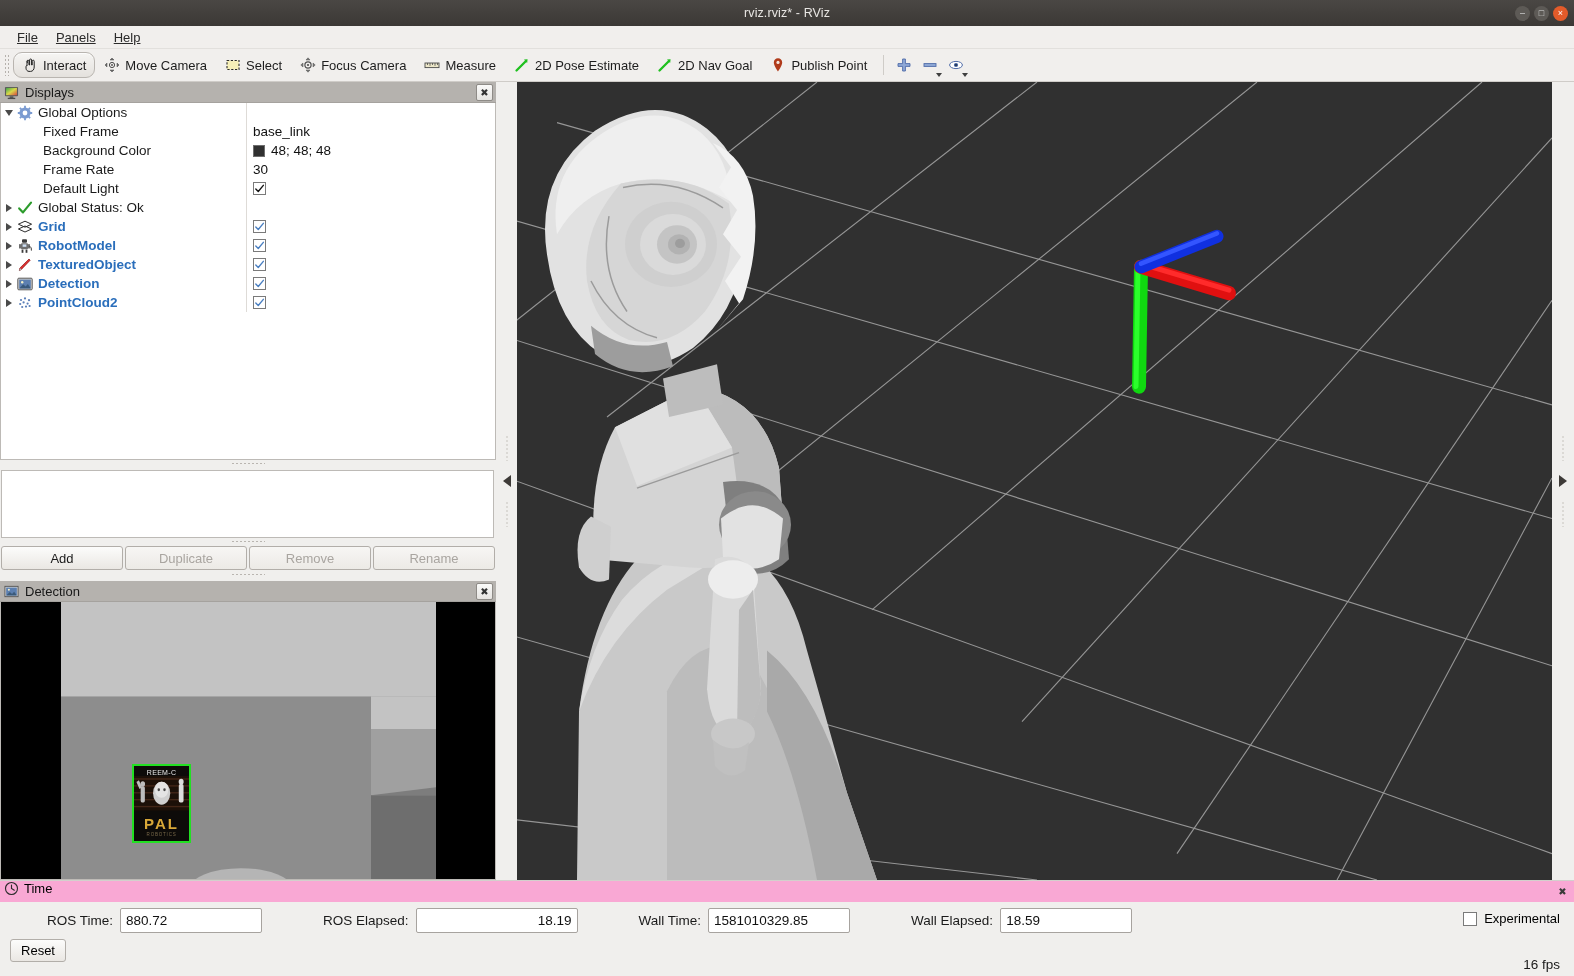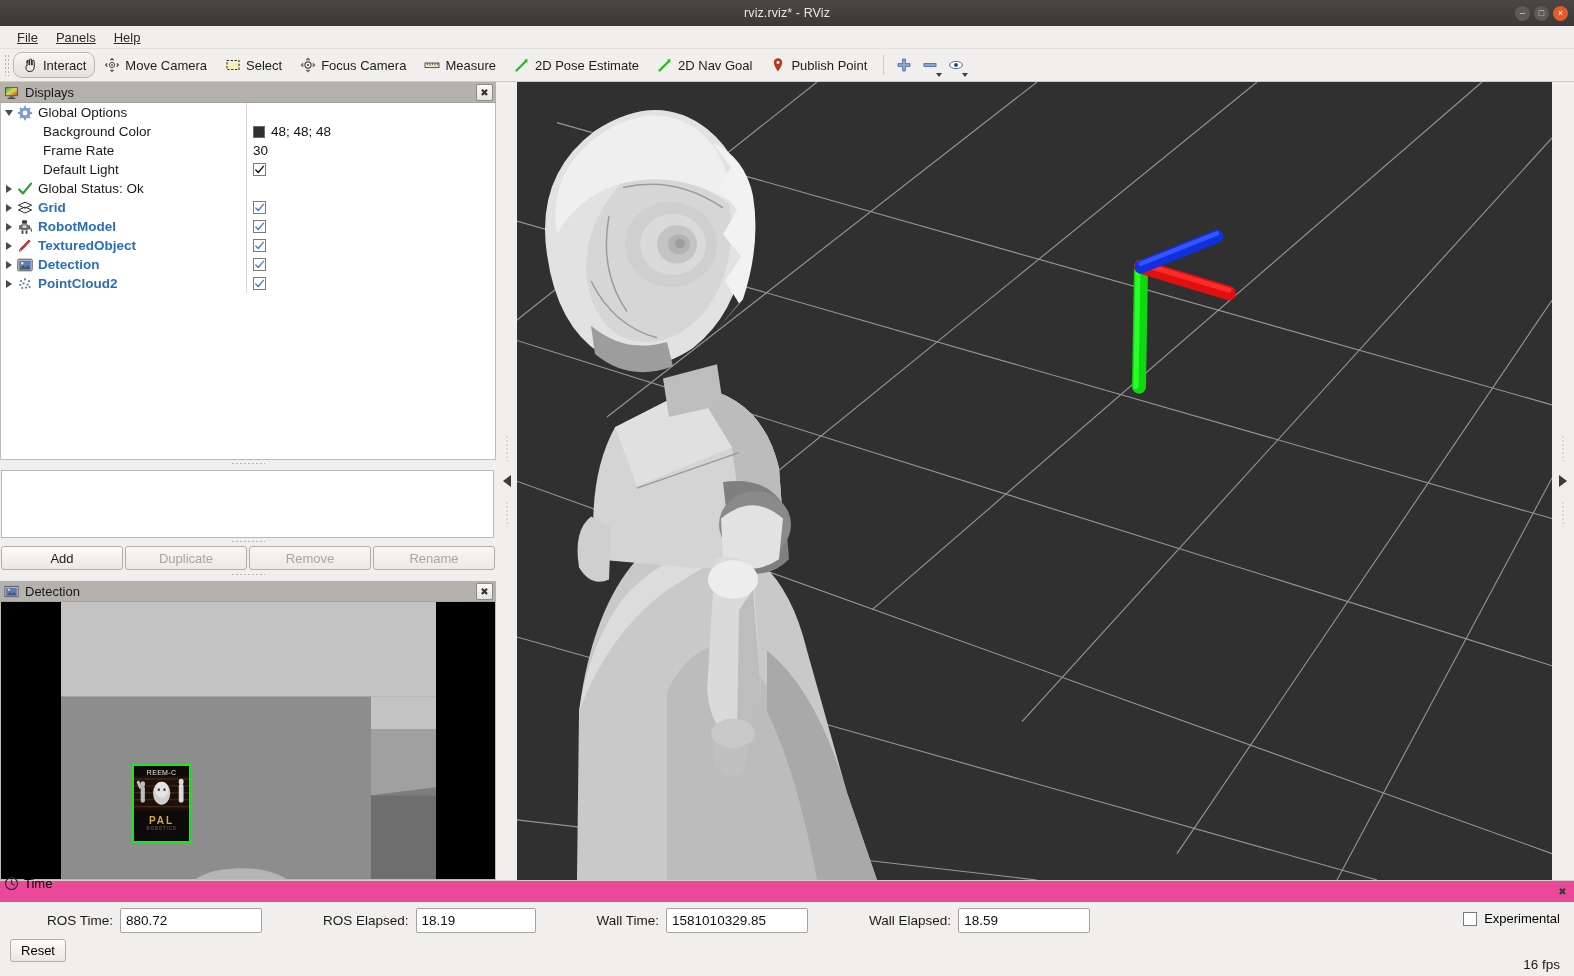--- a/index.html
+++ b/index.html
@@ -299,22 +299,22 @@
 
   
   .time-panel {
     flex: 0 0 96px;
     display: flex; flex-direction: column;
     background: #f0efed;
     border-top: 1px solid #d3d0cc;
   }
   .time-head {
     height: 21px; flex: 0 0 21px;
-    background: #ec4899;
-    display: flex; align-items: flex-end;
+    background: #f9a8d4;
+    display: flex; align-items: flex-start;
     padding: 0 3px 11px 4px;
     position: relative;
   }
   .time-body {
     flex: 1 1 auto;
     position: relative;
     padding: 6px 10px 0 10px;
   }
   .time-fields {
     display: flex; align-items: center;
@@ -325,21 +325,21 @@
     height: 25px;
     border: 1px solid #a7a39f;
     background: #fff;
     font-size: 13.5px;
     font-family: "Liberation Sans", sans-serif;
     color: #111;
     padding: 0 5px;
     border-radius: 2px;
   }
   .w-rostime { width: 142px; margin-right: 24px; }
-  .w-roselap { width: 120px; margin-right: 24px; }
+  .w-roselap { width: 162px; margin-right: 24px; text-align: right; }
   .w-walltime { width: 142px; margin-right: 24px; }
   .w-wallelap { width: 132px; }
   .reset-btn {
     margin-top: 6px;
     width: 56px; height: 23px;
     font-size: 13px;
     border: 1px solid #b2aea9;
     border-radius: 3px;
     background: linear-gradient(to bottom,#fcfcfb,#eae7e3);
     cursor: pointer;
@@ -367,21 +367,21 @@
     border: 2px solid #22e022;
     background: #0d0b09;
     overflow: hidden;
   }
   .poster-title {
     color: #e8e8e8; font-size: 7px; text-align: center;
     letter-spacing: .3px; margin-top: 3px;
     font-family: "Liberation Sans", sans-serif;
   }
   .poster-pal {
-    color: #d8a838; font-size: 10px; text-align: center;
+    color: #d8a838; font-size: 15px; text-align: center;
     letter-spacing: 2px; font-weight: bold; margin-top: 1px;
   }
   .poster-sub {
     color: #7a6a4a; font-size: 4.5px; text-align: center; letter-spacing: .8px;
   }
 </style>
 </head>
 <body>
 
 <div id="app">
@@ -558,20 +558,29 @@
                     </g>
                     <circle cx="8" cy="8" r="2.4" fill="#ffffff"></circle>
                     <g stroke="#7b9bd1" stroke-width="1.8">
                       <path d="M8 .8v2.4M8 12.8v2.4M.8 8h2.4M12.8 8h2.4M2.9 2.9l1.7 1.7M11.4 11.4l1.7 1.7M13.1 2.9l-1.7 1.7M4.6 11.4l-1.7 1.7"></path>
                     </g>
                   </svg>
                 </span>
                 <span class="tlabel">Global Options</span>
               </div>
               <div class="tw-val"></div>
+            </div>
+            <div class="trow">
+              <div class="tw-name">
+                <span class="indent-prop"></span>
+                <span class="tlabel">Fixed Frame</span>
+              </div>
+              <div class="tw-val">
+                <span>base_link</span>
+              </div>
             </div>
             <div class="trow">
               <div class="tw-name">
                 <span class="indent-prop"></span>
                 <span class="tlabel">Background Color</span>
               </div>
               <div class="tw-val">
                 <span class="colorchip" style="background: rgb(48, 48, 48);"></span>
                 <span>48; 48; 48</span>
               </div>

